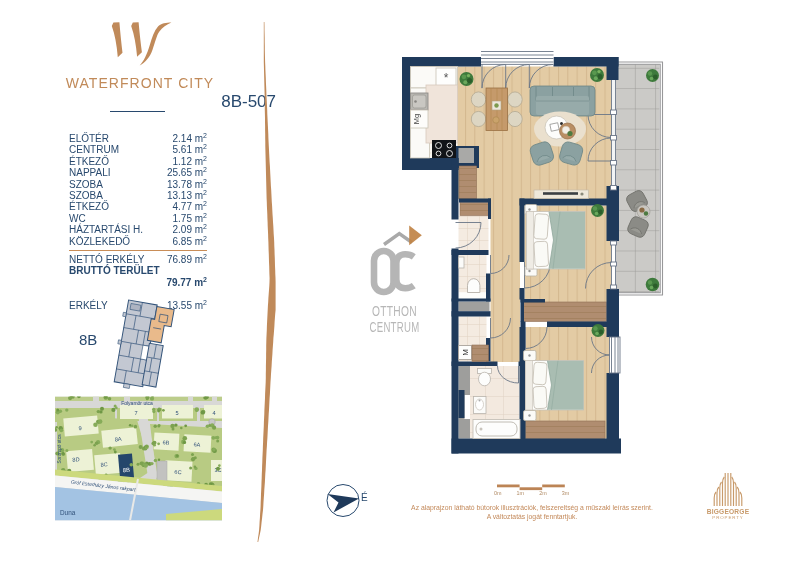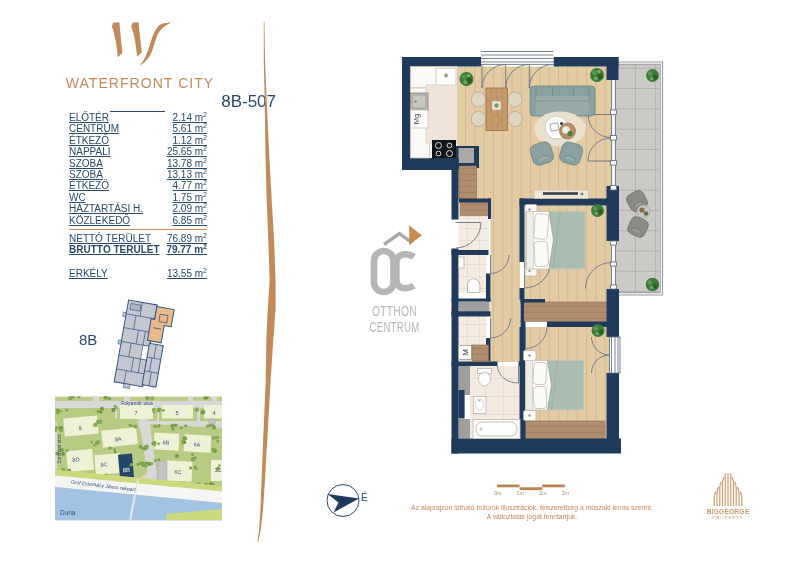--- a/index.html
+++ b/index.html
@@ -1,19 +1,19 @@
 <!DOCTYPE html>
 <html><head>
 <meta charset="utf-8">
 <style>
 html,body{margin:0;padding:0;background:#fff;}
 #page{position:relative;width:800px;height:565px;background:#fff;overflow:hidden;
   font-family:"Liberation Sans", sans-serif;}
 .abs{position:absolute;}
-#roomtable{position:absolute;left:69px;top:112px;width:138px;color:#28496e;font-size:10px;line-height:11.4px;text-decoration:underline;}
+#roomtable{position:absolute;left:69px;top:133px;width:138px;color:#28496e;font-size:10px;line-height:11.4px;}
 .row{display:flex;justify-content:space-between;}
 .row .v{text-align:right;}
 sup{font-size:7px;vertical-align:super;line-height:0;}
 #wfc{position:absolute;left:2px;top:74.5px;width:276px;text-align:center;color:#c18a59;font-size:14px;letter-spacing:1.05px;}
 #unit{position:absolute;left:0px;top:92px;width:276px;text-align:right;color:#28496e;font-size:17px;}
 #unitline{position:absolute;left:110px;top:111px;width:55px;border-top:1.4px solid #28496e;}
 #b8label{position:absolute;left:79px;top:331px;color:#28496e;font-size:15px;}
 #disc{position:absolute;left:332px;top:503px;width:400px;text-align:center;color:#c3895a;font-size:6.8px;line-height:9.4px;}
 </style>
 </head>
@@ -62,24 +62,24 @@
   <div class="row">
         <span>HÁZTARTÁSI H.</span>
         <span class="v">2.09 m<sup>2</sup></span>
       </div>
   <div class="row">
         <span>KÖZLEKEDŐ</span>
         <span class="v">6.85 m<sup>2</sup></span>
       </div>
   <div style="border-top:1.5px solid #c98d57;margin:3px 0 3px 0;"></div>
   <div class="row">
-        <span>NETTÓ TERÜLET</span>
+        <span>NETTÓ ERKÉLY</span>
         <span class="v">76.89 m<sup>2</sup></span>
       </div>
-  <div class="row" style="font-weight:bold;">
+  <div class="row" style="font-weight:bold;flex-direction:column;">
         <span>BRUTTÓ TERÜLET</span>
         <span class="v">79.77 m<sup>2</sup></span>
       </div>
   <div class="row" style="margin-top:12px;align-items:flex-end;">
         <span>ERKÉLY</span>
         <span class="v">13.55 m<sup>2</sup></span>
       </div>
 </div>
 
 <div id="b8label">8B</div>

